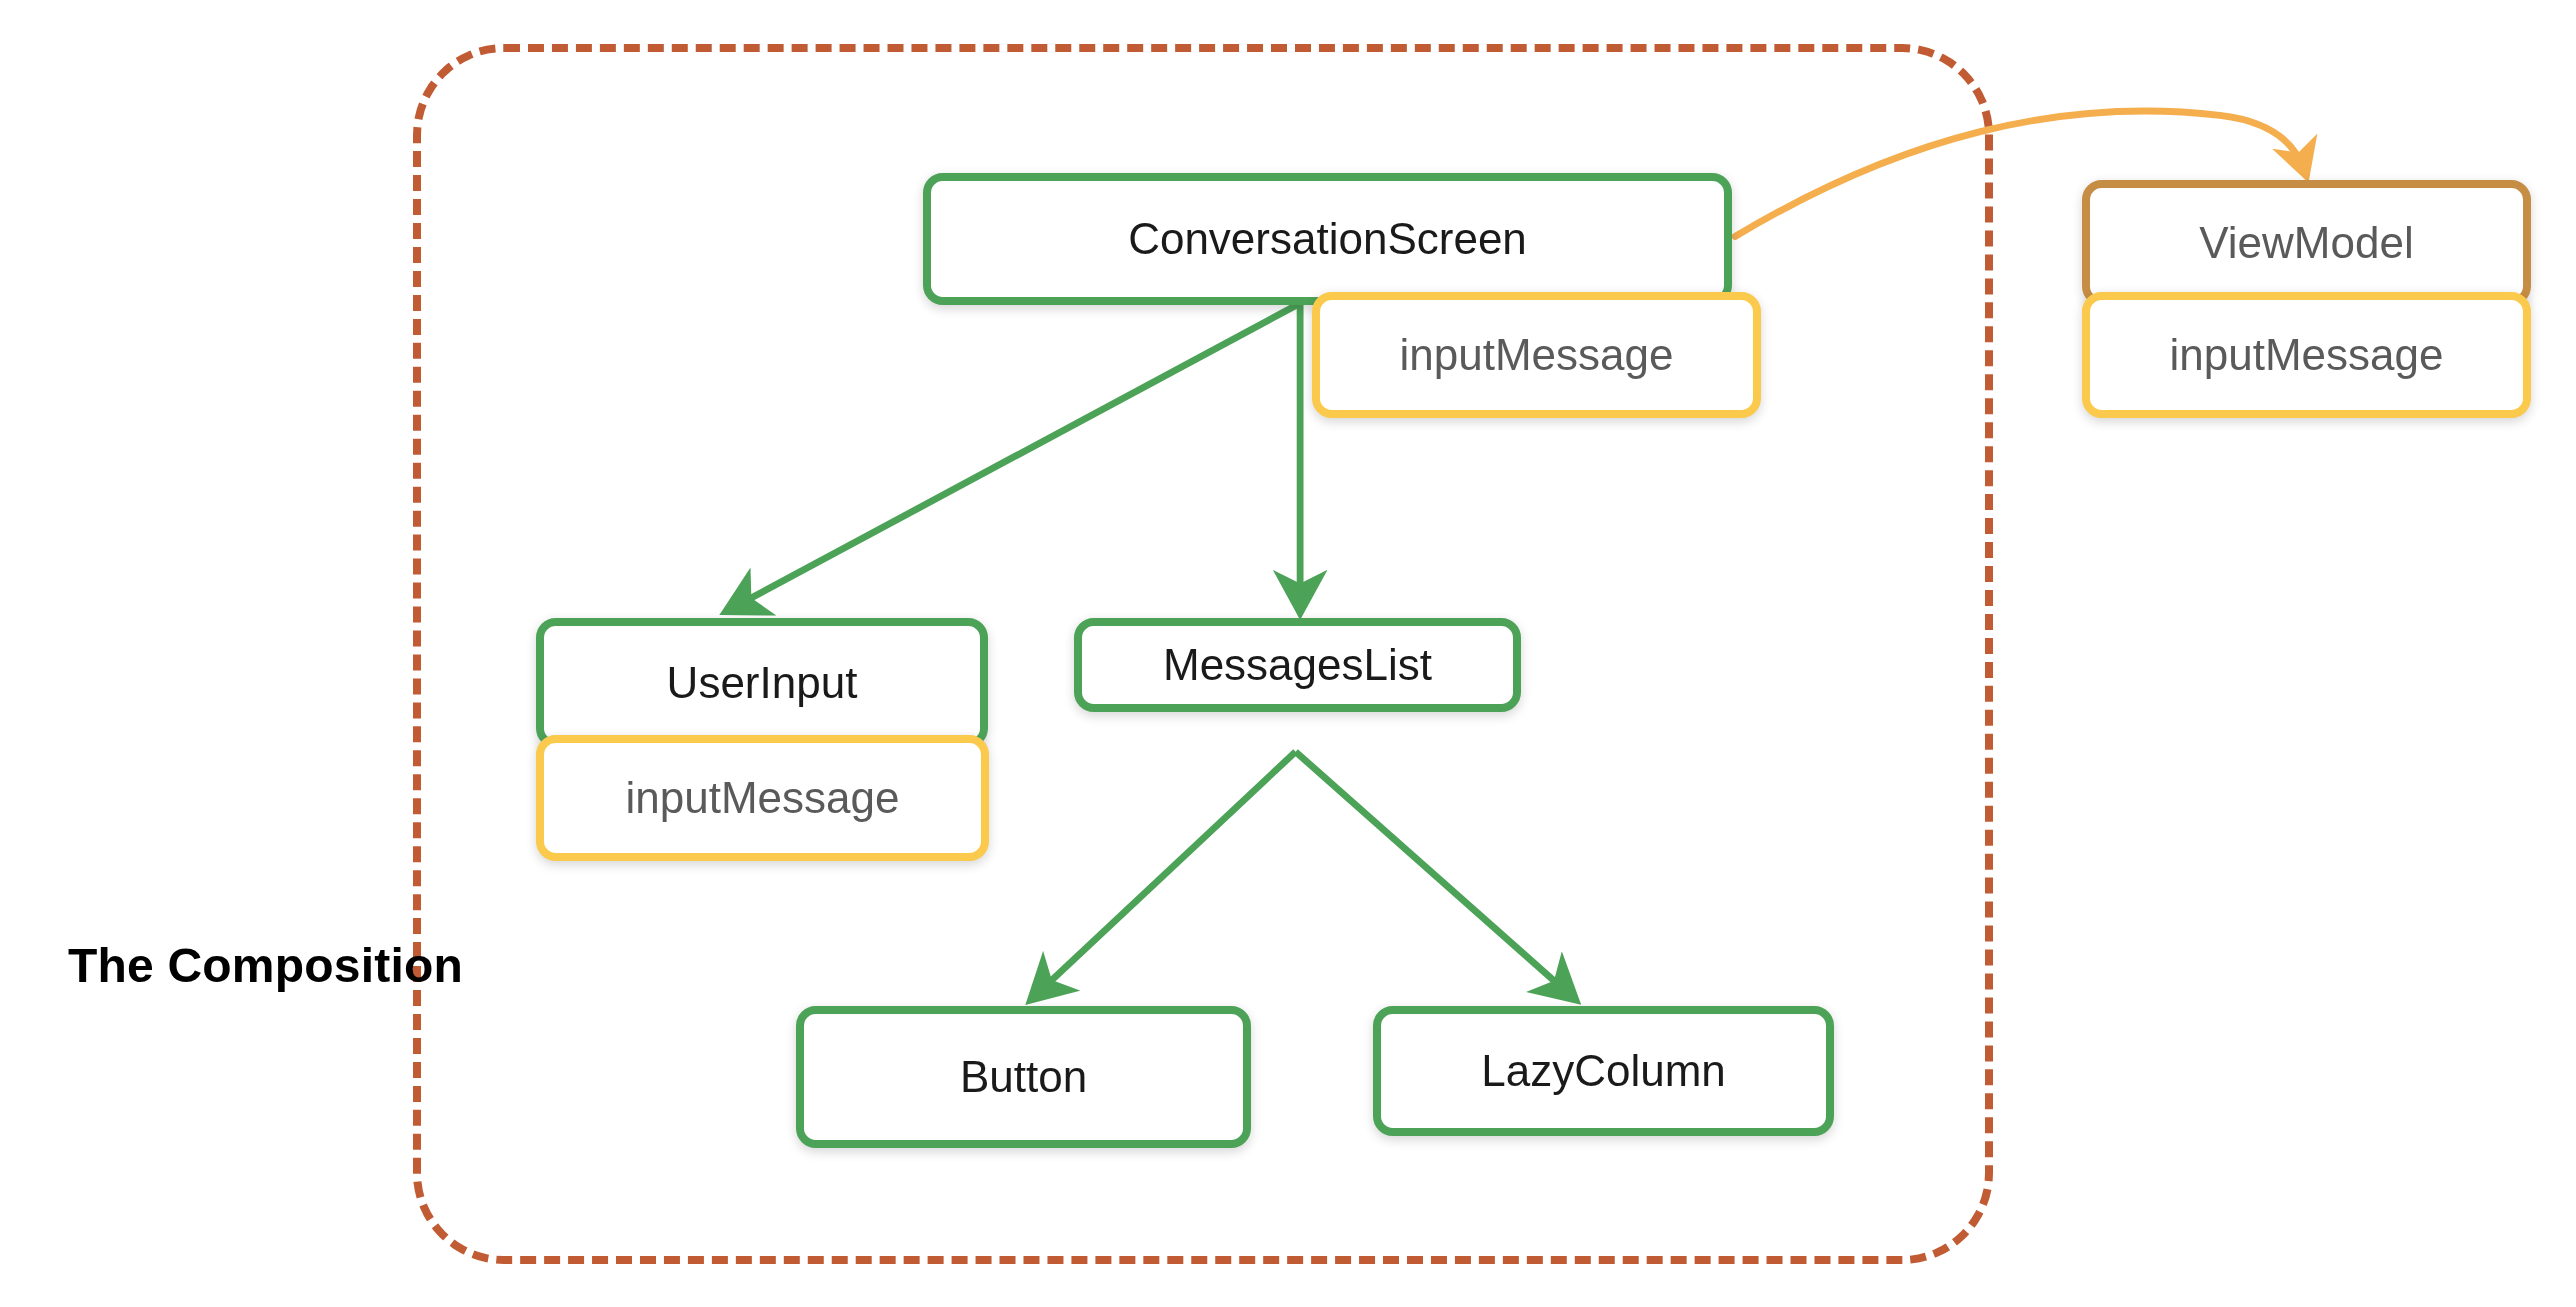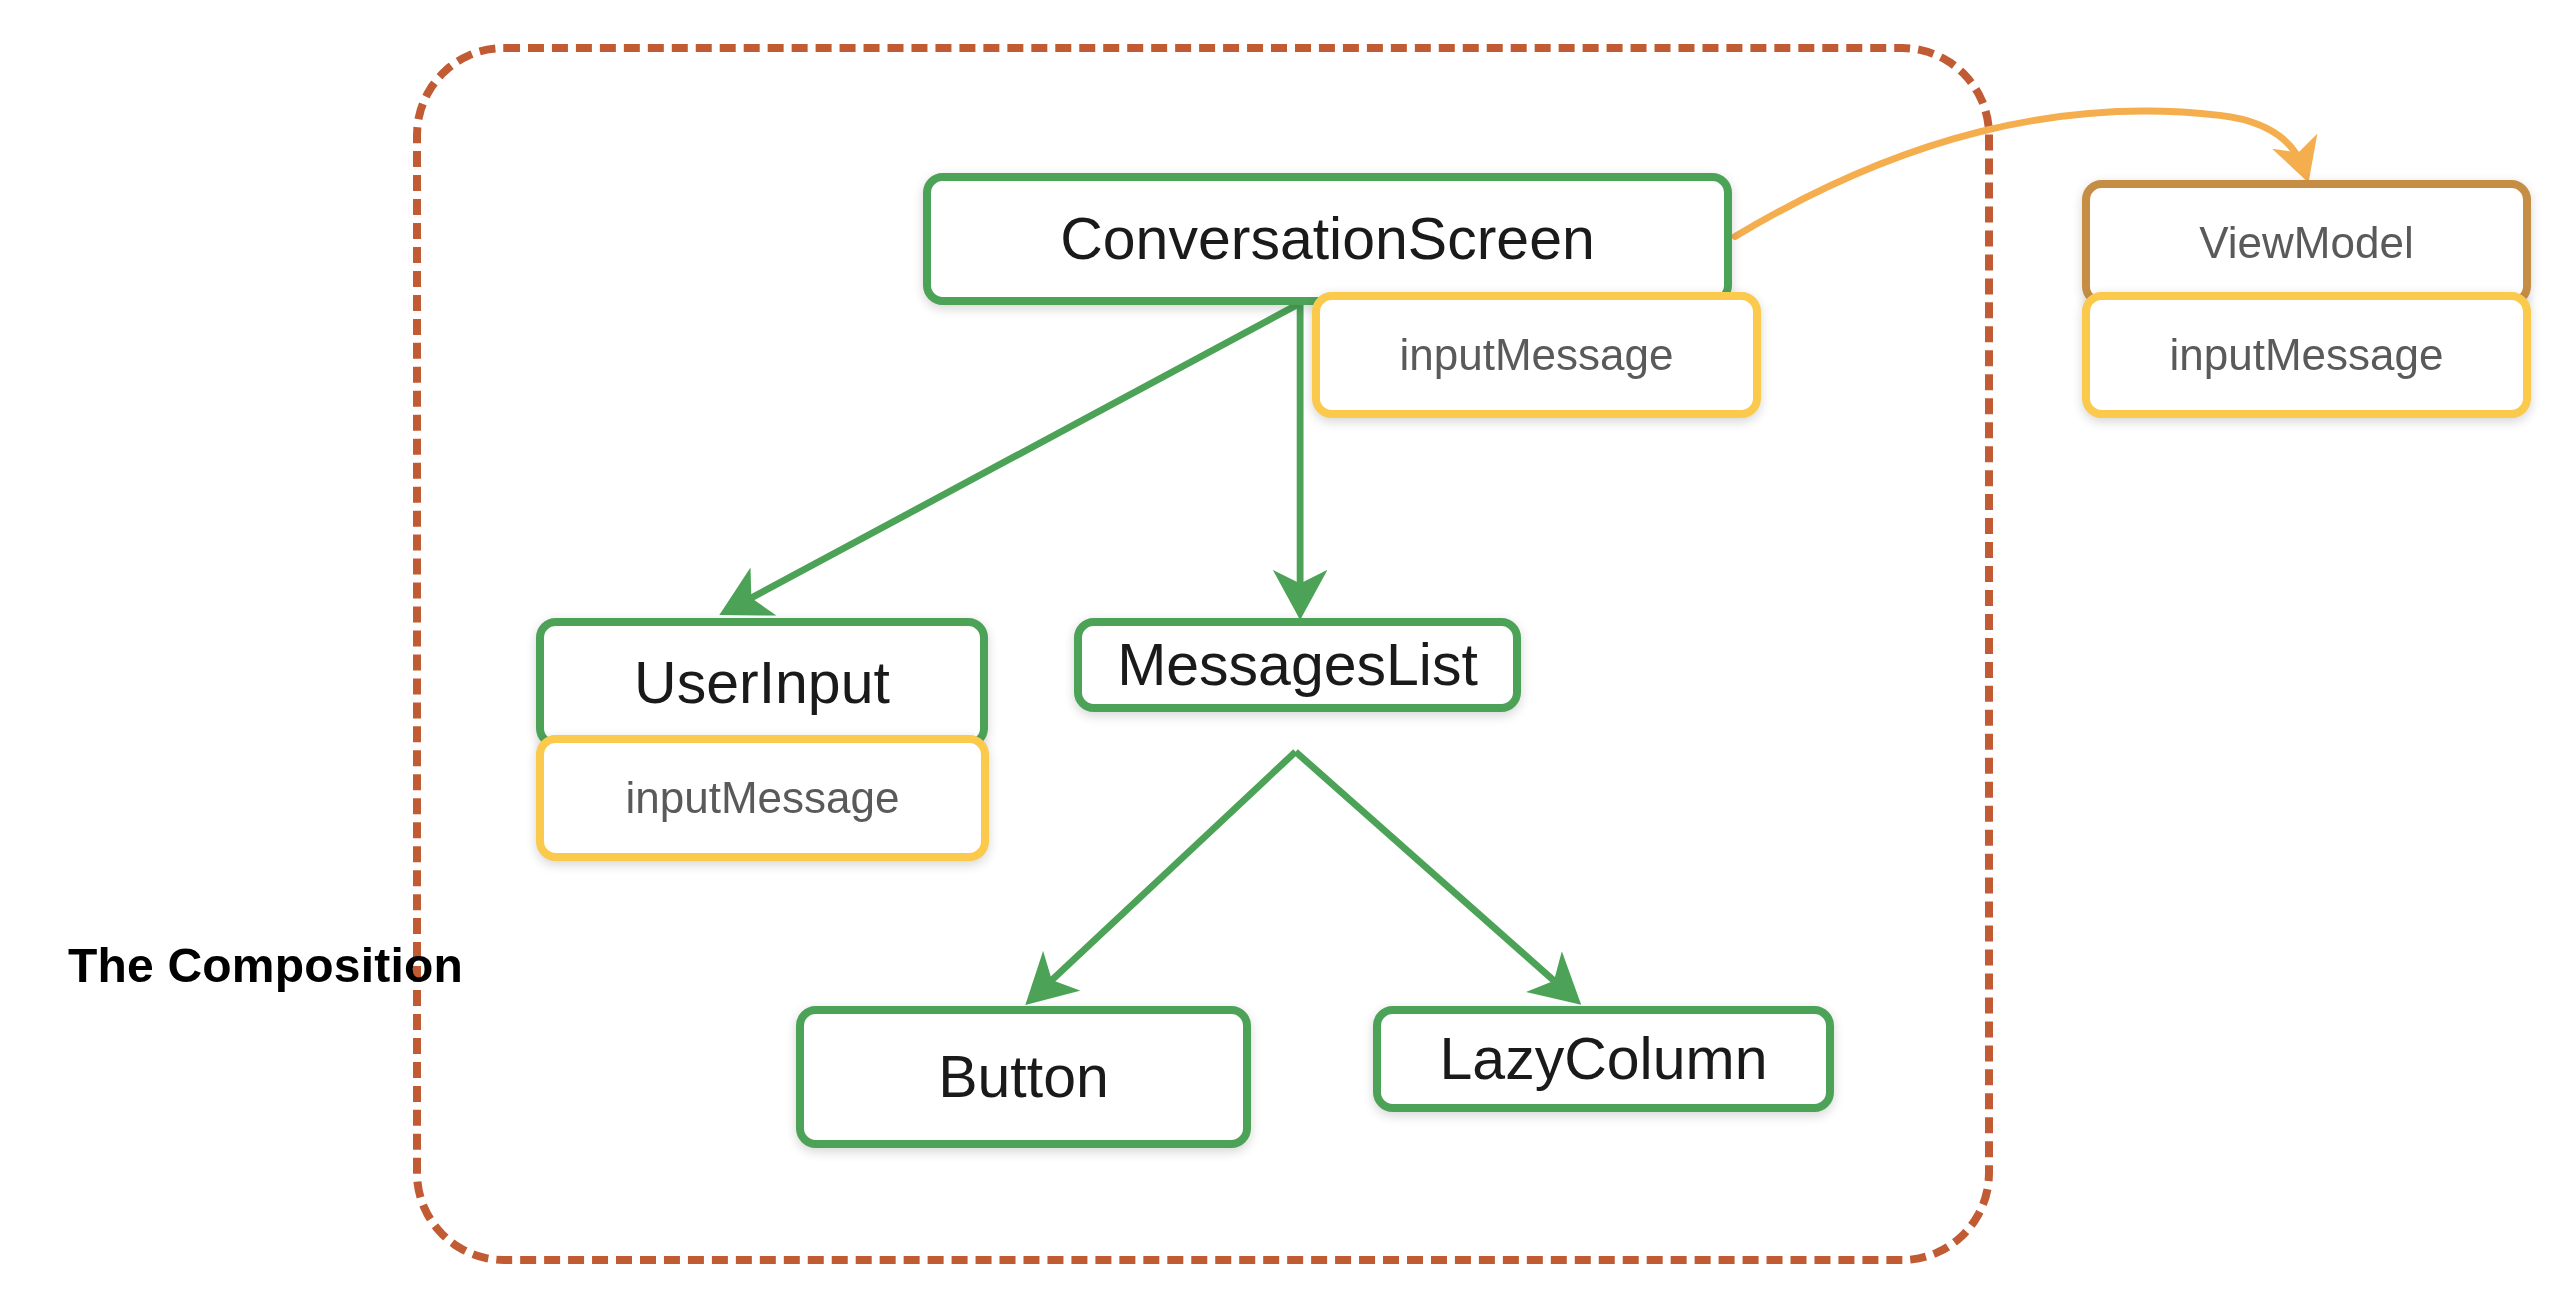--- a/index.html
+++ b/index.html
@@ -74,21 +74,21 @@
     z-index: 2;
     white-space: nowrap;
     line-height: 1;
   }
 
   .node.composable {
     border: 8.3px solid #4CA358;
   }
   .node.composable .label {
     color: #1a1a1a;
-    font-size: 59px;
+    font-size: 44px;
   }
 
   .node.state {
     border: 8.3px solid #FBC94B;
     padding-left: 21px;
   }
   .node.state .label {
     color: #5a5a5a;
     font-size: 44px;
   }
@@ -108,21 +108,21 @@
 
   #node-viewmodel            { left: 2082px; top: 180px;  width: 449px;  height: 126px; z-index: 6; }
   #node-viewmodel-state      { left: 2082px; top: 292px;  width: 449px;  height: 126px; z-index: 7; }
 
   #node-user-input           { left: 536px;  top: 618px;  width: 452px;  height: 130px; z-index: 6; }
   #node-user-input-state     { left: 536px;  top: 735px;  width: 453px;  height: 126px; z-index: 7; }
 
   #node-messages-list        { left: 1074px; top: 618px;  width: 447px;  height: 94px; z-index: 6; }
 
   #node-button               { left: 796px; top: 1006px; width: 455px;  height: 142px; z-index: 6; }
-  #node-lazy-column          { left: 1373px; top: 1006px; width: 461px;  height: 106px; z-index: 6; }
+  #node-lazy-column          { left: 1373px; top: 1006px; width: 461px;  height: 130px; z-index: 6; }
 </style>
 </head>
 <body>
 
 <div id="canvas">
 
   <div class="composition-boundary"></div>
 
   <div class="composition-label">The Composition</div>
 

